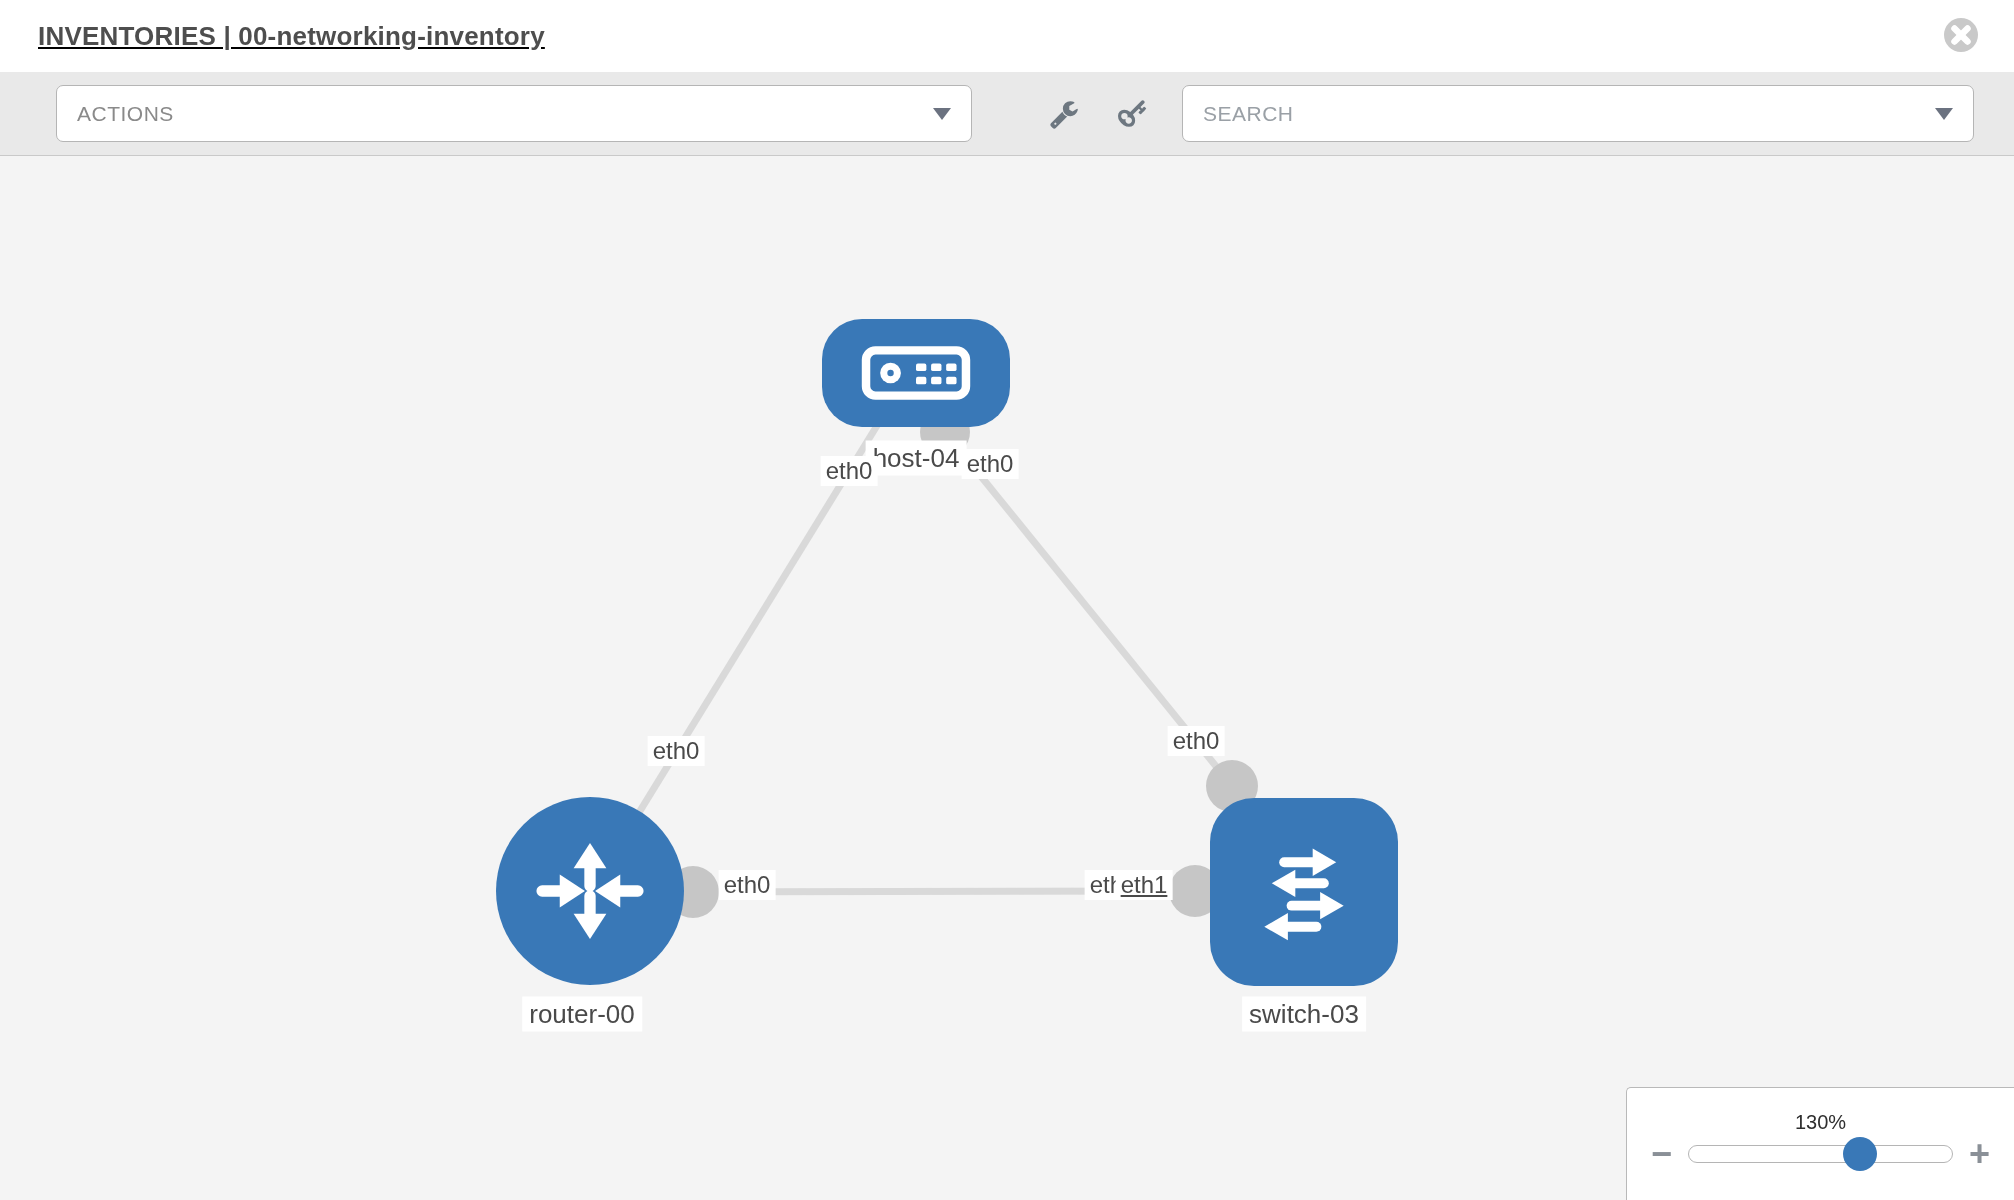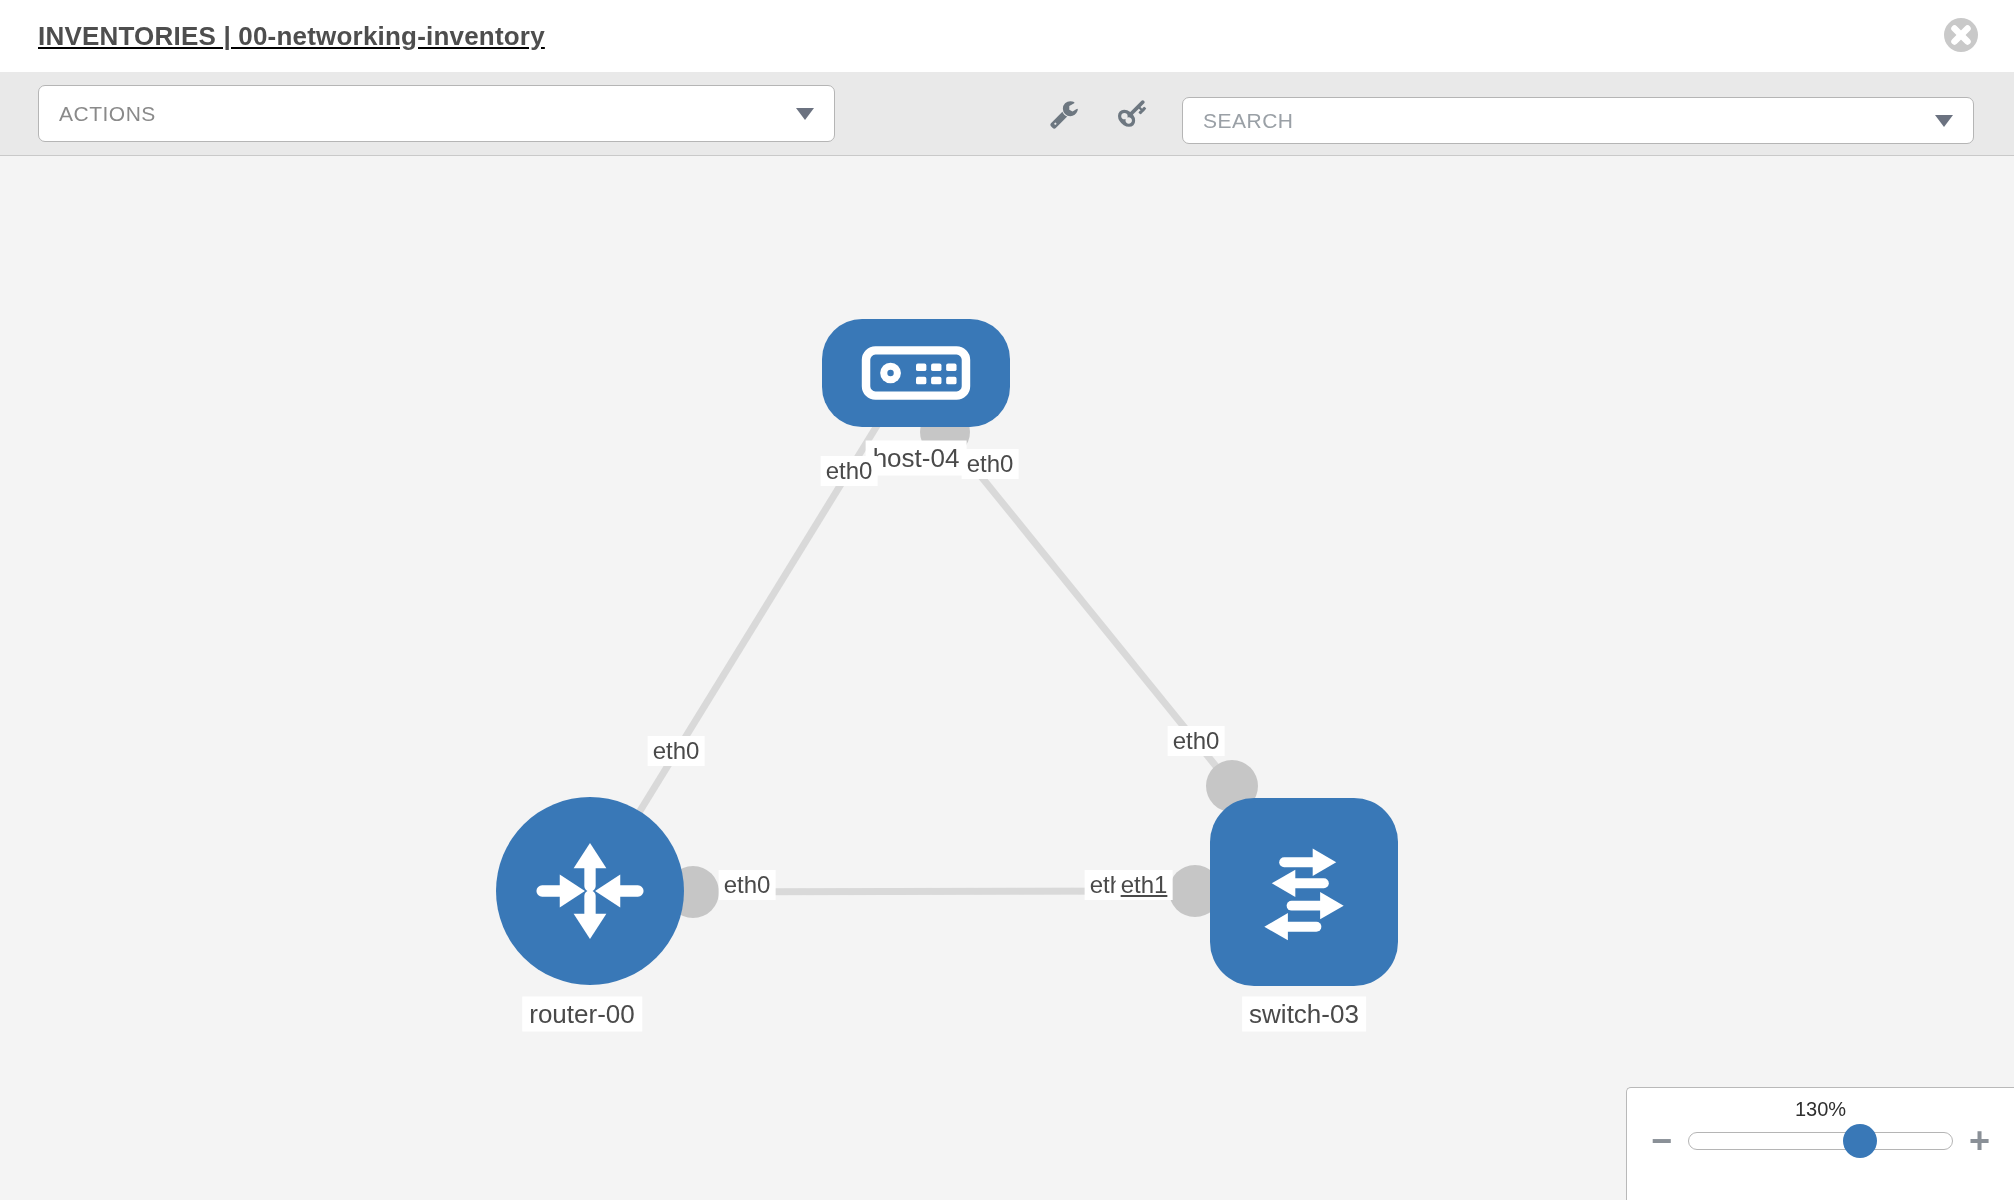--- a/index.html
+++ b/index.html
@@ -14,27 +14,27 @@
   body{font-family:"Liberation Sans","DejaVu Sans",sans-serif;background:#fff;position:relative;}
 
   
   .header{position:absolute;left:0;top:0;width:2014px;height:72px;background:#fff;display:flex;align-items:center;padding-left:38px;text-decoration:underline;}
   .header-title{font-size:26px;font-weight:bold;color:#4e4e4e;letter-spacing:.2px;}
   .close-btn{position:absolute;right:35px;top:17px;width:36px;height:36px;cursor:pointer;}
 
   
   .toolbar{position:absolute;left:0;top:72px;width:2014px;height:84px;background:var(--toolbar-bg);border-bottom:1px solid #c9c9c9;}
   .dropdown{position:absolute;top:13px;height:57px;background:#fff;border:1px solid #b5b5b5;border-radius:7px;display:flex;align-items:center;justify-content:space-between;padding:0 20px;}
-  .actions-dd{left:38px;width:797px;}
+  .actions-dd{left:56px;width:916px;}
   .dd-label{font-size:21px;color:#8a8a8a;letter-spacing:.5px;}
   .caret{width:0;height:0;border-left:9px solid transparent;border-right:9px solid transparent;border-top:12px solid #6b7280;}
   .tool-icon{position:absolute;top:27px;width:30px;height:30px;cursor:pointer;}
   .wrench-icon{left:1050px;}
   .key-icon{left:1118px;}
-  .search-box{position:absolute;left:1182px;top:25px;width:792px;height:47px;background:#fff;border:1px solid #b5b5b5;border-radius:7px;display:flex;align-items:center;padding:0 20px;}
+  .search-box{position:absolute;left:1182px;top:13px;width:792px;height:57px;background:#fff;border:1px solid #b5b5b5;border-radius:7px;display:flex;align-items:center;padding:0 20px;}
   .search-input{flex:1;border:none;outline:none;font-size:21px;color:#555;background:transparent;font-family:inherit;letter-spacing:.5px;}
   .search-input::placeholder{color:#9aa0a6;opacity:1;}
 
   
   .canvas{position:absolute;left:0;top:156px;width:2014px;height:1044px;background:var(--canvas-bg);}
   .topo-svg{position:absolute;left:0;top:0;}
   .link{stroke:var(--link-gray);stroke-width:7;fill:none;}
   .conn{fill:var(--connector-gray);}
 
   .node{position:absolute;background:var(--node-blue);display:flex;align-items:center;justify-content:center;cursor:pointer;z-index:2;}
@@ -45,21 +45,21 @@
   .icon-stroke{stroke:#fff;fill:none;stroke-linecap:round;}
   .icon-fill{fill:#fff;stroke:none;}
   .icon-hole{fill:var(--node-blue);}
 
   .nlabel{position:absolute;transform:translate(-50%,-50%);background:#fff;color:#4a4a4a;font-size:26px;padding:2px 7px;white-space:nowrap;z-index:3;}
   .elabel{position:absolute;transform:translate(-50%,-50%);background:#fff;color:#4a4a4a;font-size:24px;padding:1px 5px;white-space:nowrap;z-index:3;}
   .elabel.front{z-index:4;}
 
   
   .zoom-panel{position:absolute;right:0;bottom:0;width:388px;height:113px;background:#fff;border-left:1px solid #b9b9b9;border-top:1px solid #b9b9b9;border-top-left-radius:5px;z-index:6;}
-  .zoom-level{margin-top:10px;text-align:center;font-size:20px;color:#2f2f2f;}
+  .zoom-level{margin-top:23px;text-align:center;font-size:20px;color:#2f2f2f;}
   .zoom-row{display:flex;align-items:center;gap:16px;padding:0 24px;margin-top:5px;}
   .zoom-btn{font-size:36px;font-weight:bold;color:#8a9097;line-height:30px;cursor:pointer;user-select:none;}
   .zoom-track{flex:1;height:18px;background:#fff;border:1px solid #b5b5b5;border-radius:10px;position:relative;cursor:pointer;}
   .zoom-thumb{position:absolute;left:65%;top:50%;transform:translate(-50%,-50%);width:34px;height:34px;border-radius:50%;background:var(--node-blue);cursor:grab;}
 </style>
 </head>
 <body>
 
 <div class="header">
   <div class="header-title">INVENTORIES | 00-networking-inventory</div>

